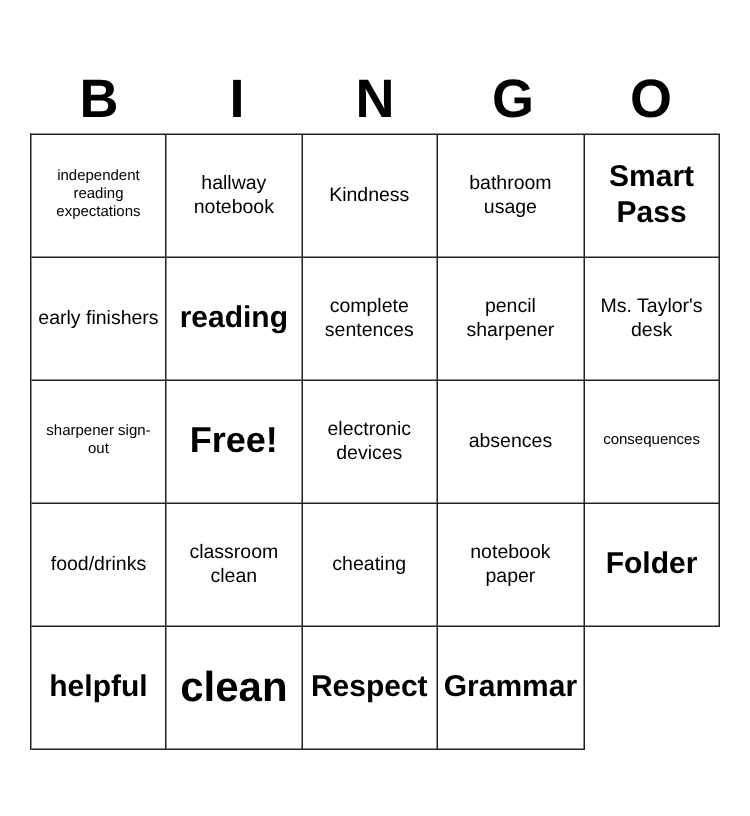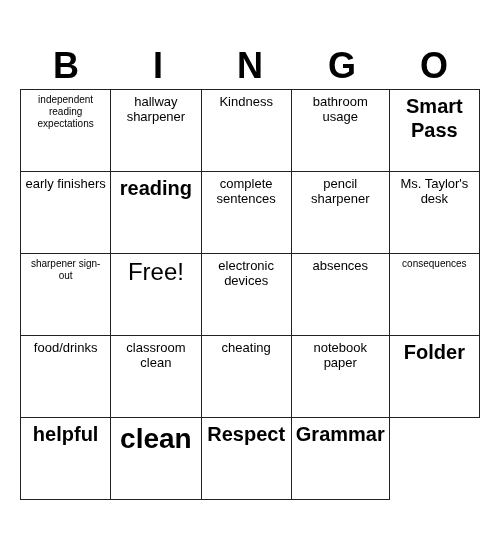--- a/index.html
+++ b/index.html
@@ -37,21 +37,21 @@
       display: grid;
       grid-template-columns: repeat(5, 1fr);
       border-left: 1.5px solid #222;
       border-top: 1.5px solid #222;
     }
     .bingo-cell {
       border-right: 1.5px solid #222;
       border-bottom: 1.5px solid #222;
       min-height: 82px;
       display: flex;
-      align-items: flex-start;
+      align-items: center;
       justify-content: center;
       text-align: center;
       padding: 4px;
       font-family: Arial, sans-serif;
     }
     .bingo-cell span {
       display: block;
       line-height: 1.2;
     }
     .size-small {
@@ -59,21 +59,21 @@
     }
     .size-medium {
       font-size: 13px;
     }
     .size-large {
       font-size: 20px;
       font-weight: bold;
     }
     .size-xlarge {
       font-size: 24px;
-      font-weight: normal;
+      font-weight: bold;
     }
     .size-huge {
       font-size: 28px;
       font-weight: bold;
     }
   </style>
 </head>
 <body>
 
 <div class="bingo-container">
@@ -82,21 +82,21 @@
       <div class="bingo-letter">I</div>
       <div class="bingo-letter">N</div>
       <div class="bingo-letter">G</div>
       <div class="bingo-letter">O</div>
     </div>
   <div class="bingo-grid">
   <div class="bingo-cell">
         <span class="size-small">independent reading expectations</span>
       </div>
       <div class="bingo-cell">
-        <span class="size-medium">hallway sharpener</span>
+        <span class="size-medium">hallway notebook</span>
       </div>
       <div class="bingo-cell">
         <span class="size-medium">Kindness</span>
       </div>
       <div class="bingo-cell">
         <span class="size-medium">bathroom usage</span>
       </div>
       <div class="bingo-cell">
         <span class="size-large">Smart Pass</span>
       </div>

